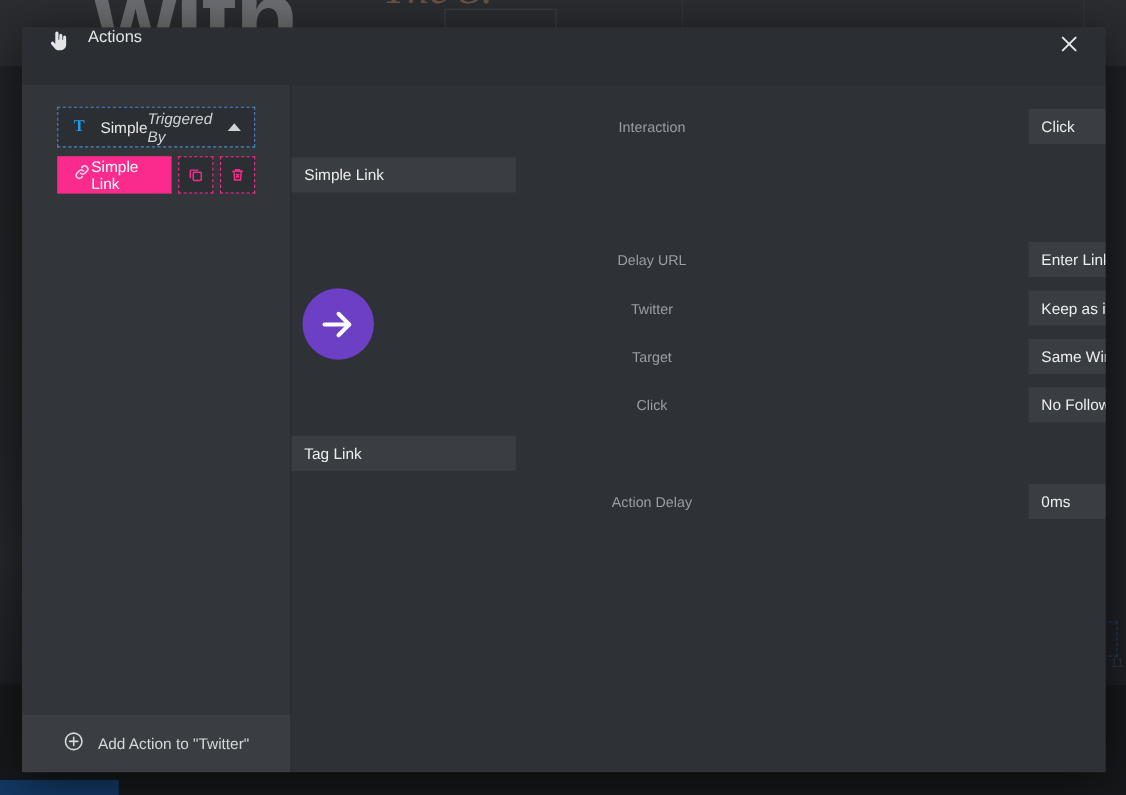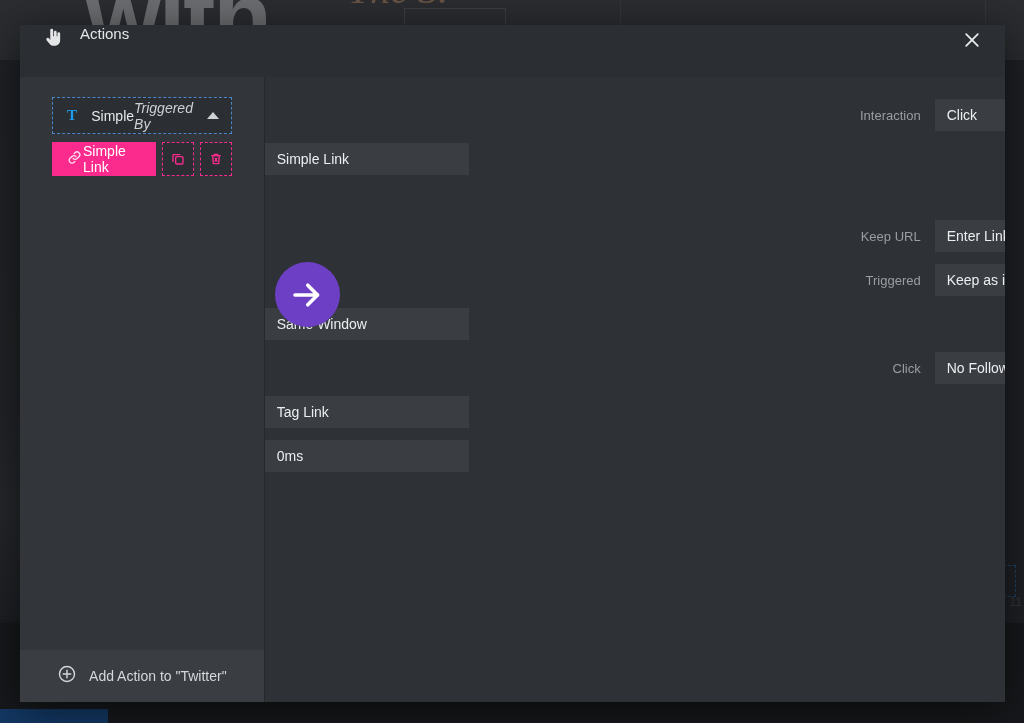--- a/index.html
+++ b/index.html
@@ -70,21 +70,21 @@
     box-sizing:border-box;display:flex;align-items:center;justify-content:center;cursor:pointer;}
 
   .footer-bar{position:absolute;left:0;bottom:0;width:100%;height:52px;background:#3a3d42;
     display:flex;align-items:center;justify-content:center;cursor:pointer;}
   .footer-label{font-size:14px;color:#d5d8da;margin-left:12px;}
 
   
   .right-panel{flex:1;background:#2e3136;position:relative;}
   .form{padding:22px 0 0 0;}
   .frow{display:flex;align-items:center;height:32px;margin-bottom:12px;}
-  .flabel{width:670px;text-align:right;padding-right:14px;font-size:13px;color:#9a9da1;box-sizing:border-box;}
+  .flabel{width:670px;text-align:center;padding-right:14px;font-size:13px;color:#9a9da1;box-sizing:border-box;}
   .fctrl{width:204px;height:32px;background:#3a3d42;display:flex;align-items:center;
     box-sizing:border-box;cursor:pointer;}
   .fval{flex:1;padding-left:12px;font-size:14px;color:#eceef0;white-space:nowrap;overflow:hidden;}
   .fctrl.plain{cursor:text;}
   .gap{height:33px;}
 
   .arrow-badge{position:absolute;left:10px;top:185px;width:65px;height:65px;border-radius:50%;
     background:#6c3fc5;display:flex;align-items:center;justify-content:center;}
 </style>
 </head>
@@ -192,35 +192,36 @@
         <div class="frow">
           <div class="fctrl">
             <span class="fval">Simple Link</span>
 
           </div>
         </div>
 
         <div class="gap"></div>
 
         <div class="frow">
-          <span class="flabel">Keep URL</span>
+          <span class="flabel">Delay URL</span>
           <div class="fctrl plain">
             <span class="fval">Enter Link</span>
           </div>
         </div>
 
         <div class="frow">
-          <span class="flabel">Triggered</span>
+          <span class="flabel">Twitter</span>
           <div class="fctrl">
             <span class="fval">Keep as it is</span>
 
           </div>
         </div>
 
         <div class="frow">
+          <span class="flabel">Target</span>
           <div class="fctrl">
             <span class="fval">Same Window</span>
 
           </div>
         </div>
 
         <div class="frow">
           <span class="flabel">Click</span>
           <div class="fctrl">
             <span class="fval">No Follow</span>
@@ -229,20 +230,21 @@
         </div>
 
         <div class="frow">
           <div class="fctrl">
             <span class="fval">Tag Link</span>
 
           </div>
         </div>
 
         <div class="frow">
+          <span class="flabel">Action Delay</span>
           <div class="fctrl plain">
             <span class="fval">0ms</span>
           </div>
         </div>
 
       </div>
 
       <div class="arrow-badge">
         <svg width="36" height="36" viewBox="0 0 24 24" fill="none" stroke="#ffffff" stroke-width="2.4" stroke-linecap="round" stroke-linejoin="round">
           <path d="M4 12h15"></path>

